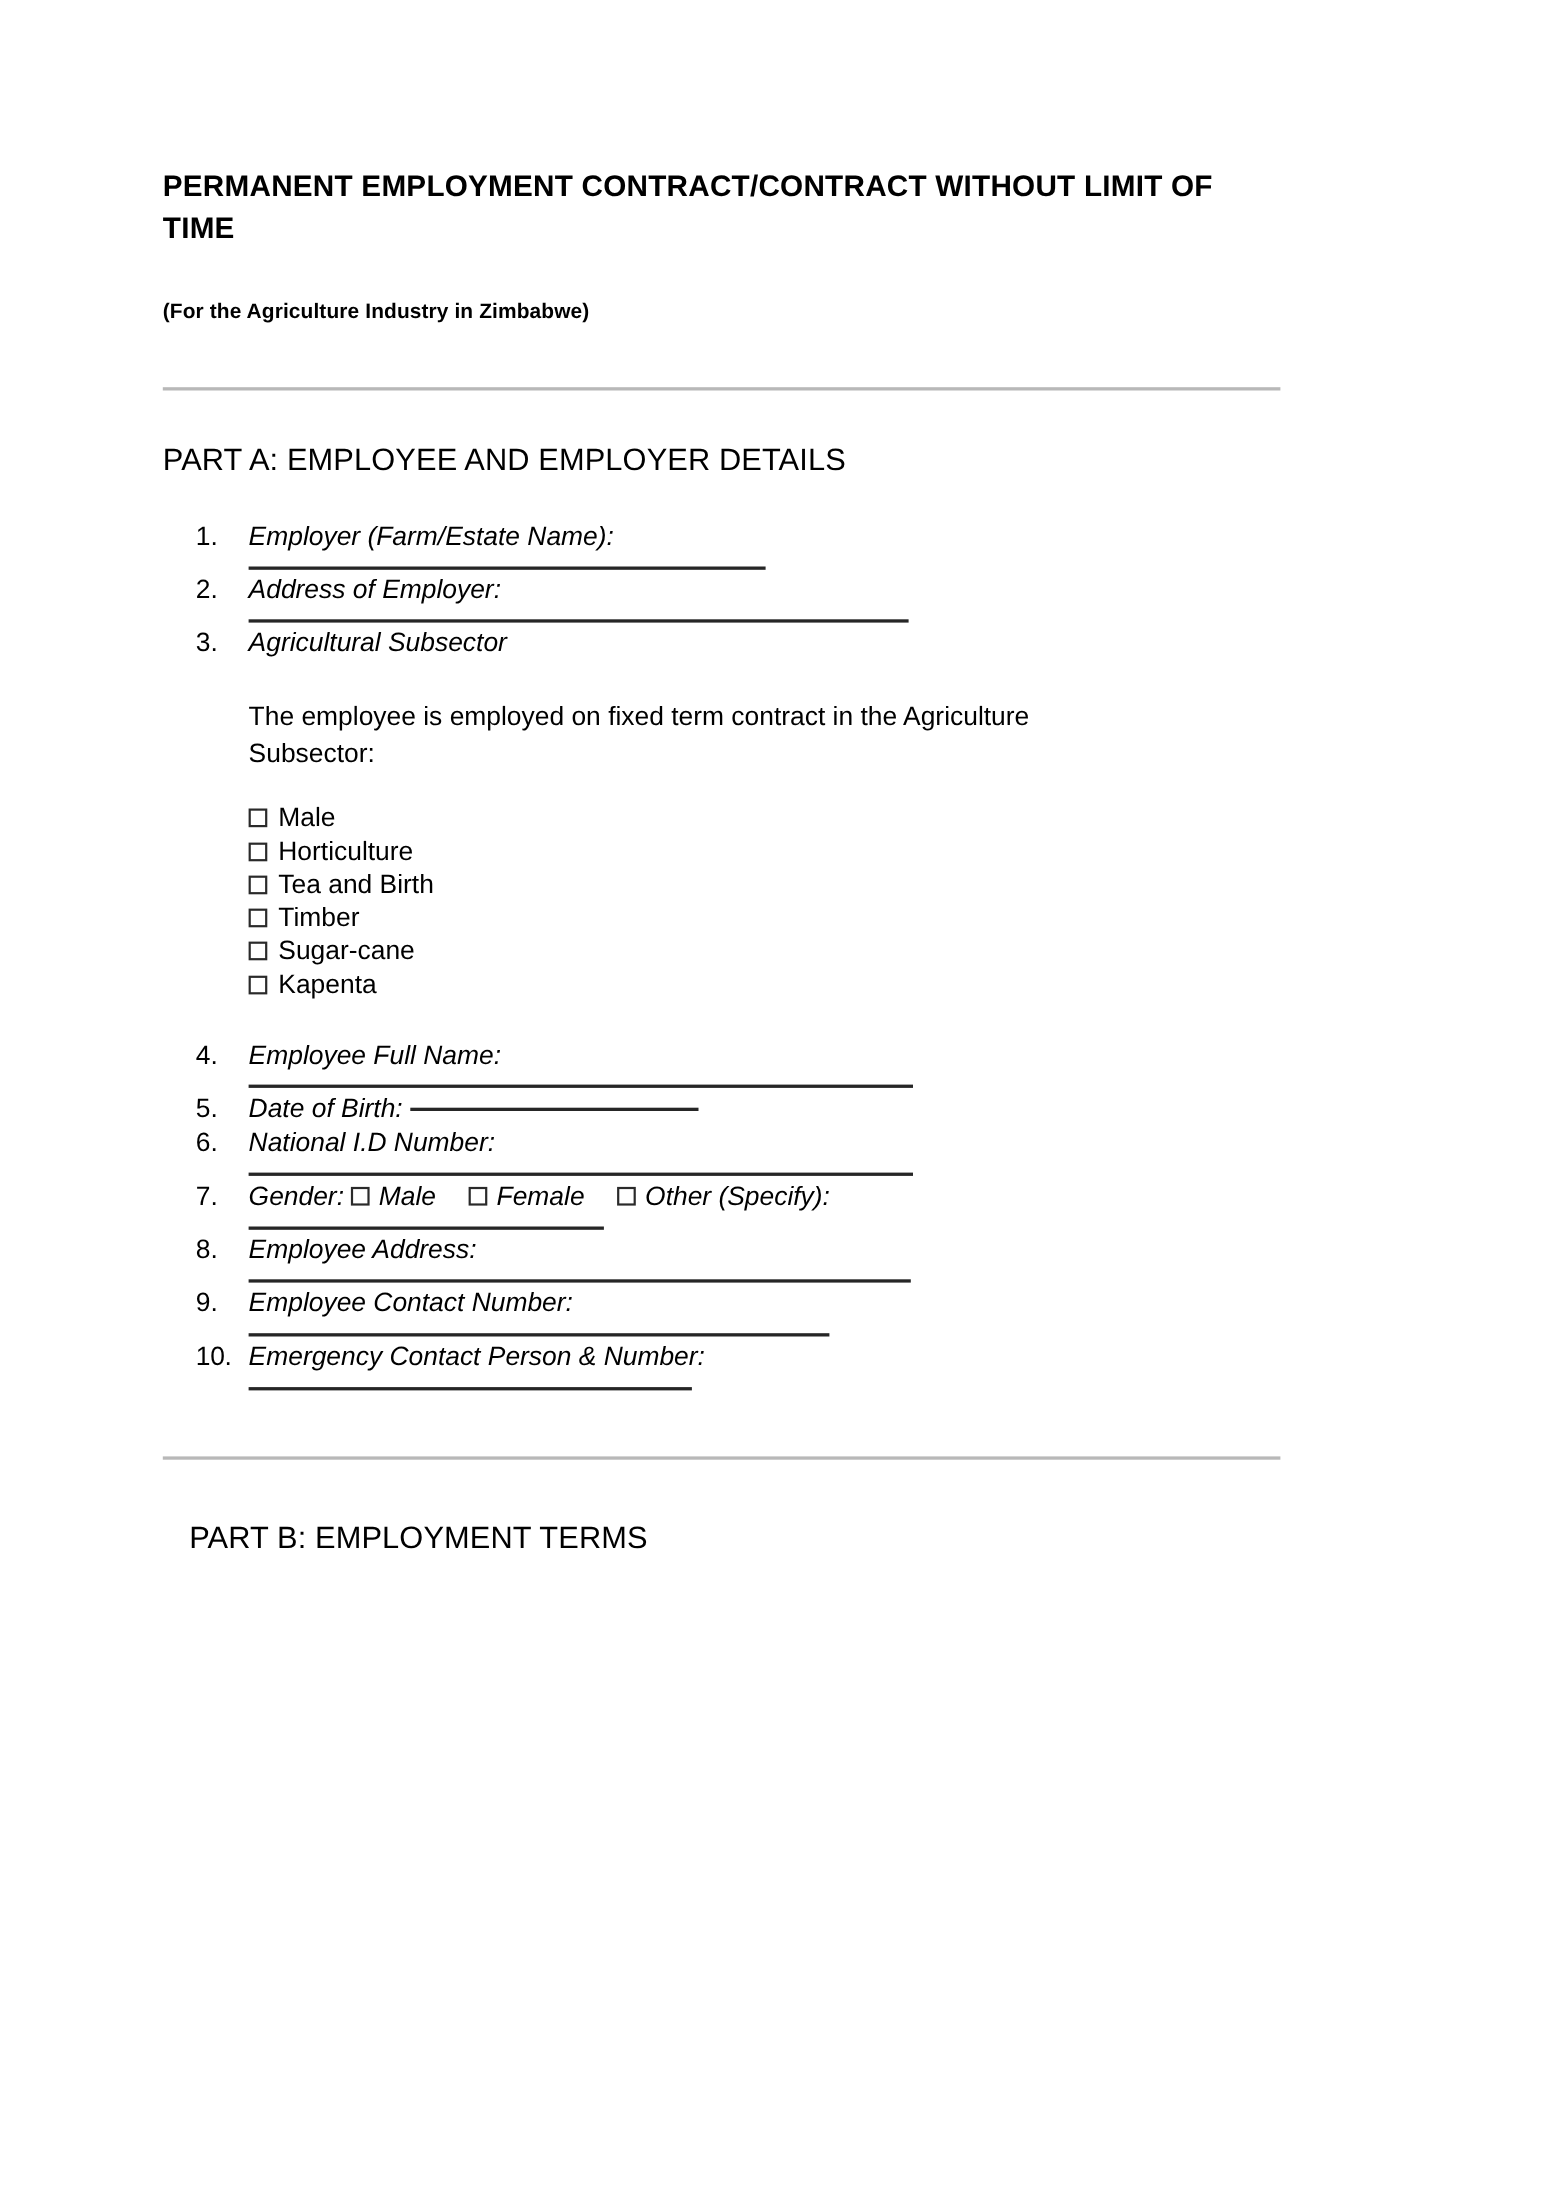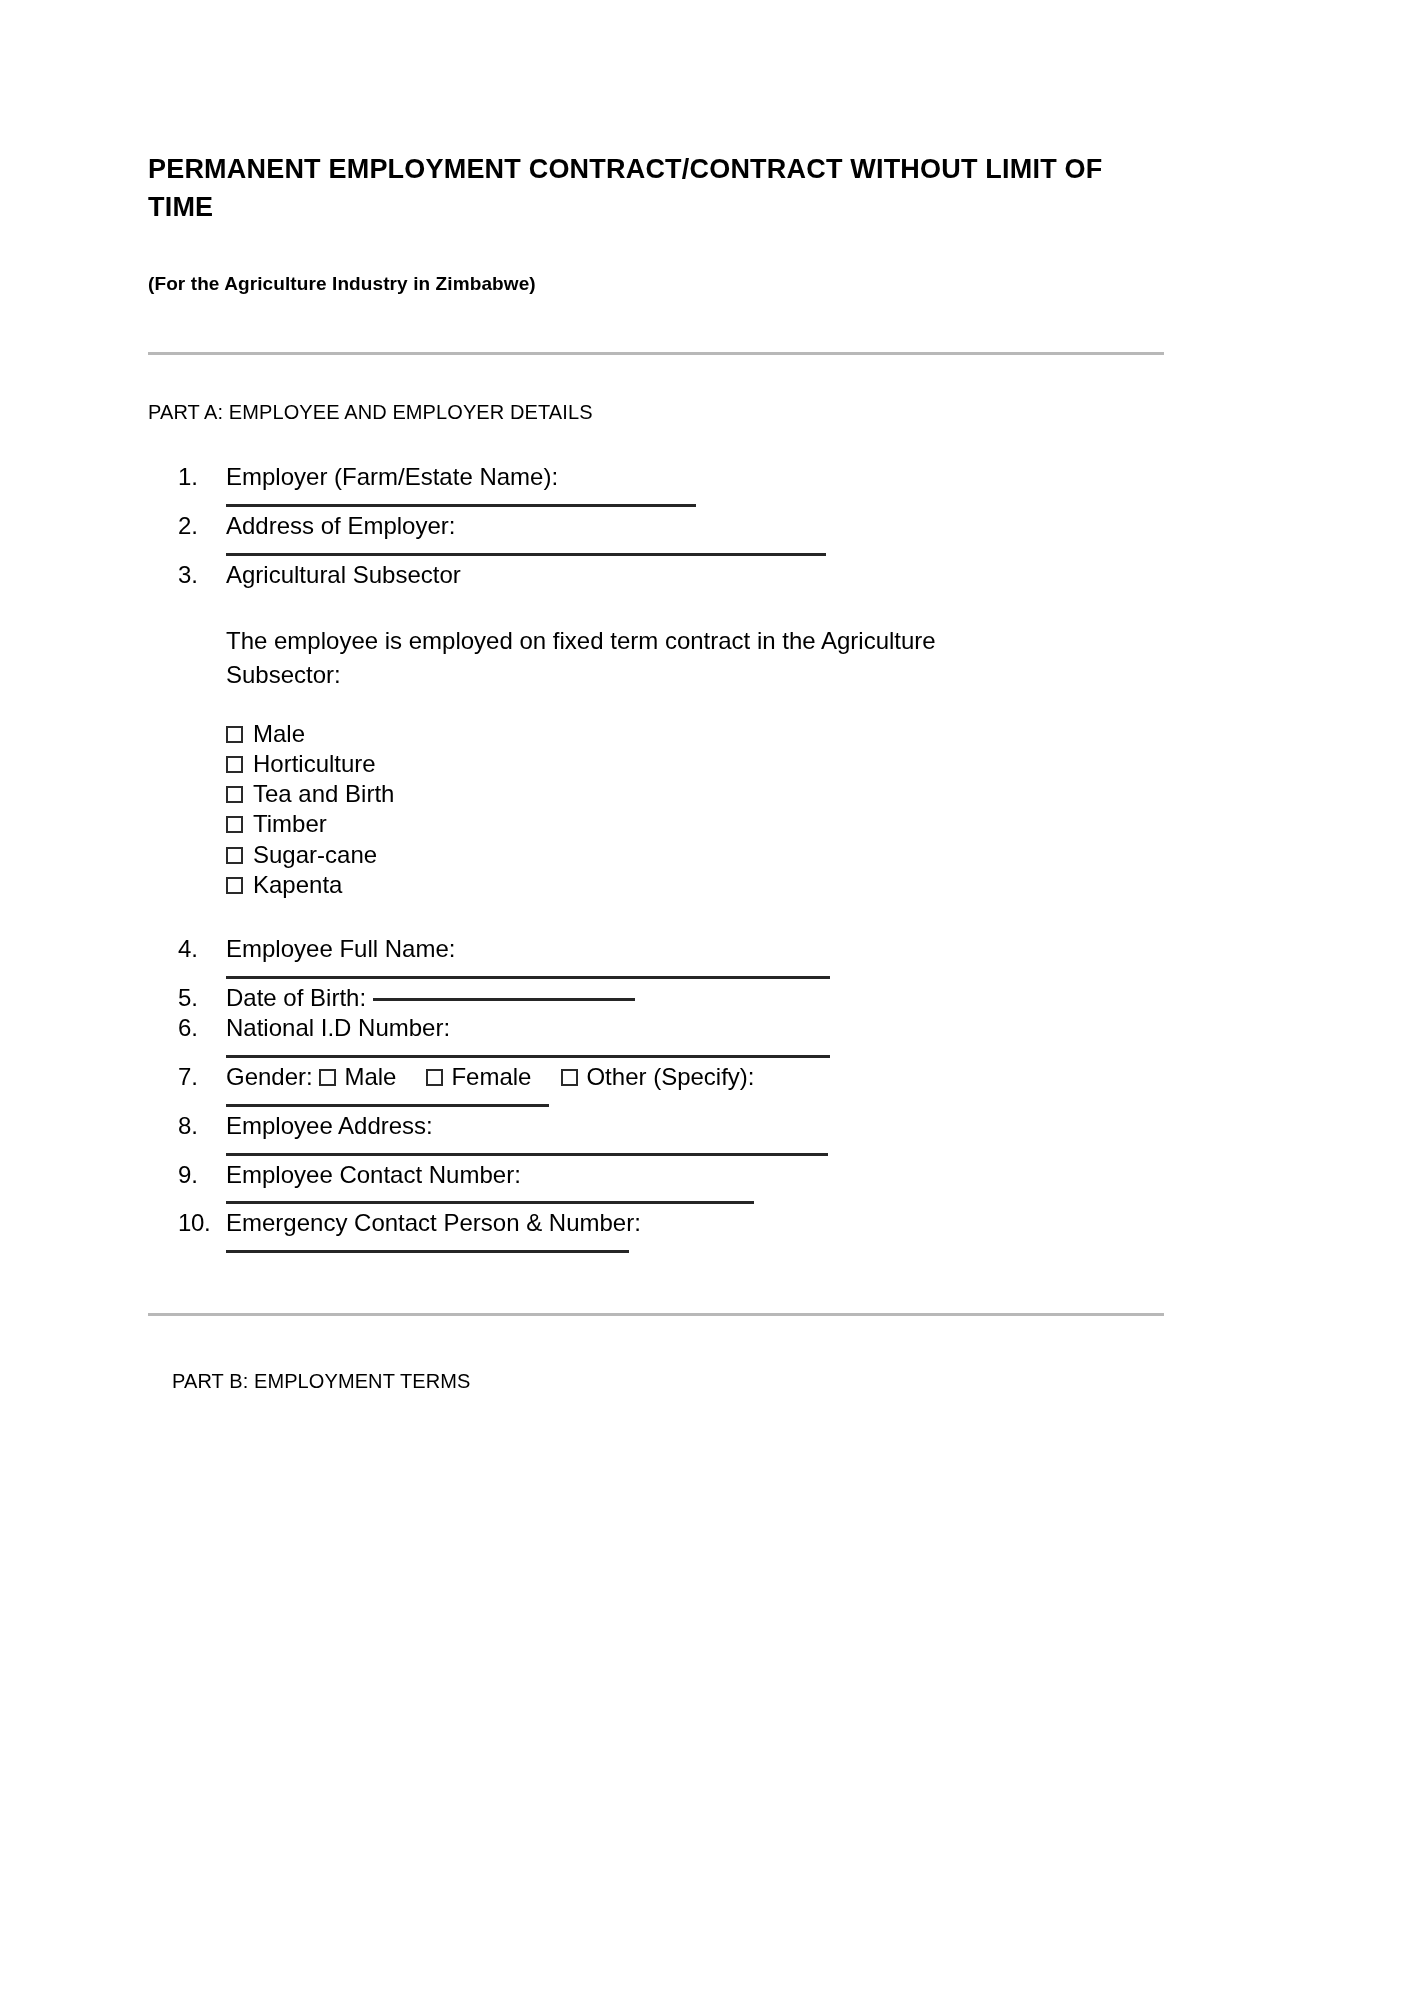--- a/index.html
+++ b/index.html
@@ -49,21 +49,21 @@
     border: 0;
     border-top: 3px solid #b8b8b8;
     margin: 0;
     width: 100%;
   }
   .hr-wrap-top { padding-top: 55px; }
   .hr-wrap-bottom { padding-top: 56px; }
 
   
   .part-heading {
-    font-size: 20px;
+    font-size: 28px;
     line-height: 1.35;
     margin: 0;
     letter-spacing: 0.1px;
   }
   .part-a-wrap { padding-top: 44px; }
   .part-b-wrap { padding-top: 52px; margin-left: 24px; }
 
   
   .num-list {
     margin: 0;
@@ -85,21 +85,21 @@
     text-align: left;
     white-space: nowrap;
   }
   .num-list > li.wide-num > .num {
     left: 30px;
     width: 50px;
     letter-spacing: -0.3px;
   }
   .li-spacer-lg { height: 34px; }
 
-  .item-text { display: block; }
+  .item-text { display: block; font-style: italic; }
 
   
   .blank-line {
     display: block;
     border-bottom: 3px solid #262626;
     height: 0;
   }
   .blank-line.inline {
     display: inline-block;
     vertical-align: baseline;

